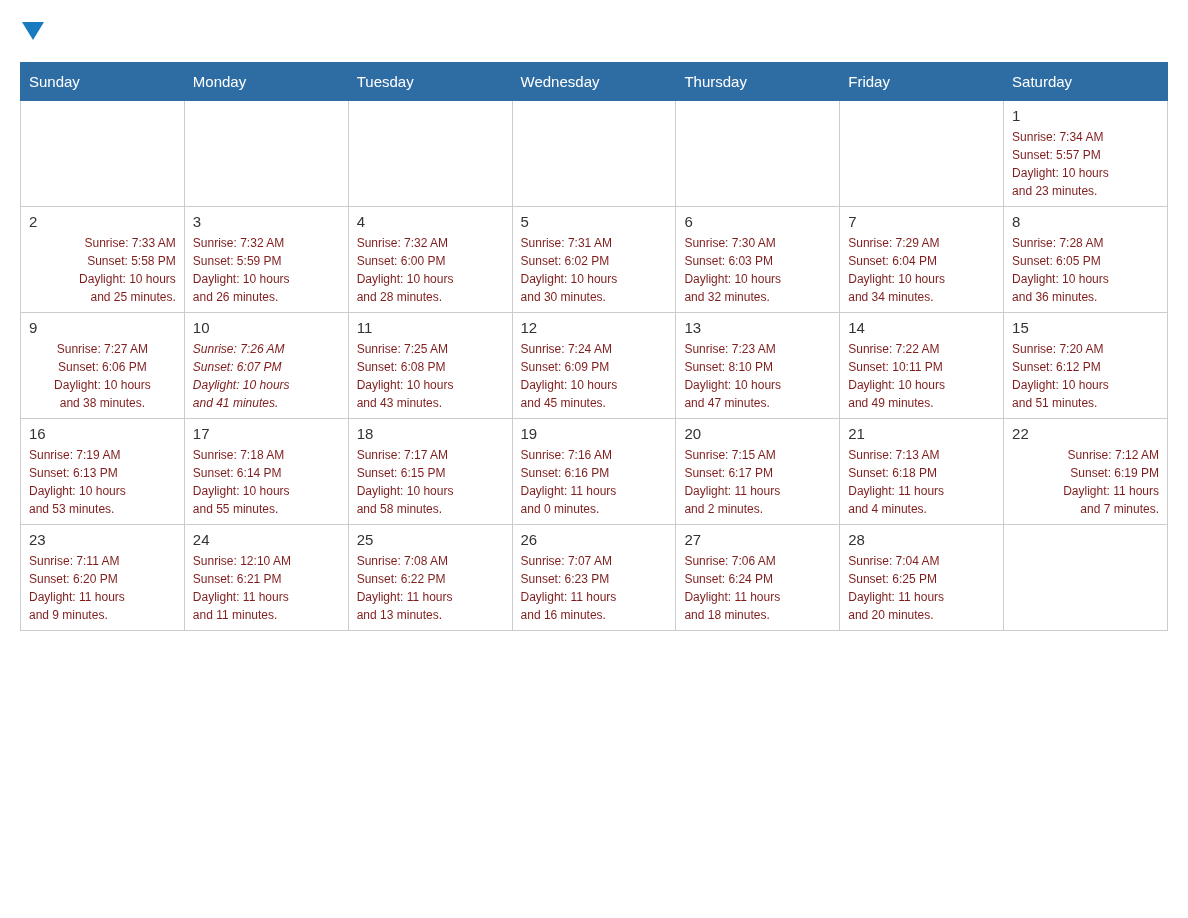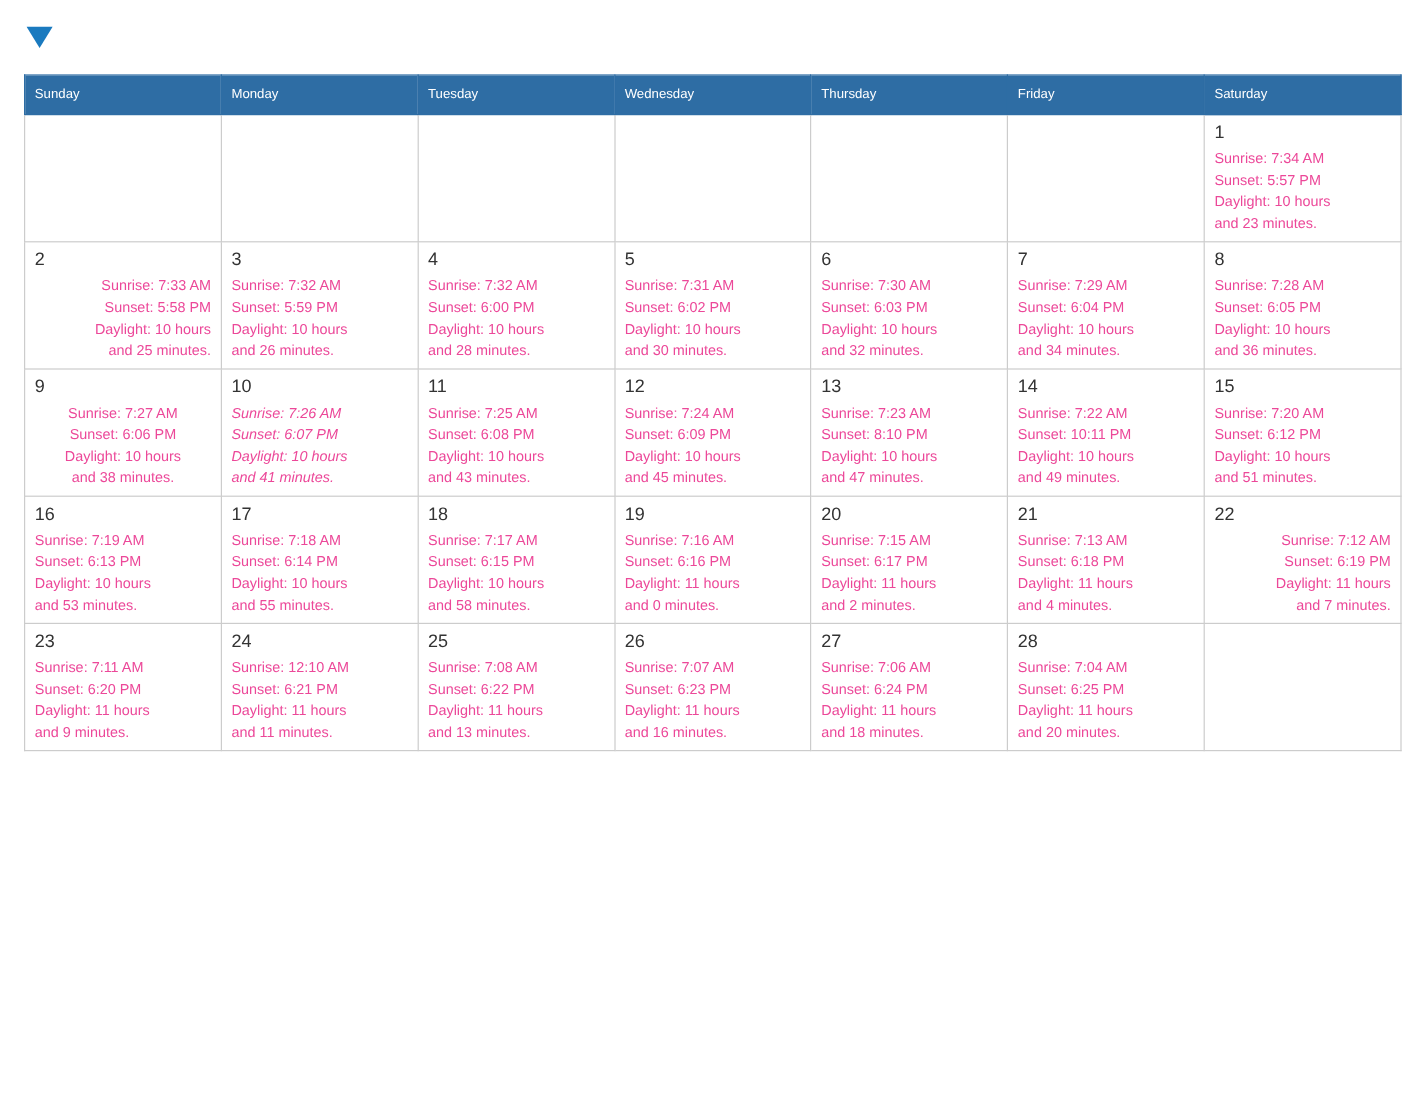--- a/index.html
+++ b/index.html
@@ -20,21 +20,21 @@
       text-align: right;
     }
     .calendar {
       width: 100%;
       border-collapse: collapse;
     }
     .calendar th {
       background-color: #2e6da4;
       color: white;
       padding: 10px 8px;
-      font-size: 11px;
+      font-size: 15px;
       font-weight: normal;
       text-align: left;
       border: 1px solid #2e6da4;
     }
     .calendar td {
       border: 1px solid #ccc;
       vertical-align: top;
       padding: 6px 8px;
       width: 14.28%;
       min-height: 110px;
@@ -43,21 +43,21 @@
     }
     .day-number {
       font-size: 15px;
       font-weight: normal;
       color: #333;
       display: block;
       margin-bottom: 4px;
     }
     .day-info {
       font-size: 12px;
-      color: #ec4899;
+      color: #7f1d1d;
       line-height: 1.5;
     }
     .empty-cell {
       background: #fff;
     }
     .logo-container {
       display: flex;
       flex-direction: column;
     }
     .logo-row1 {

